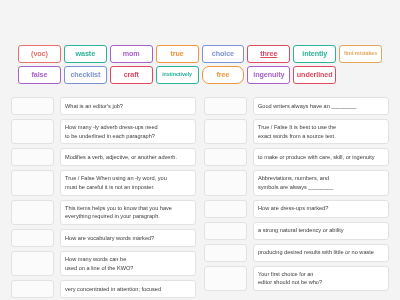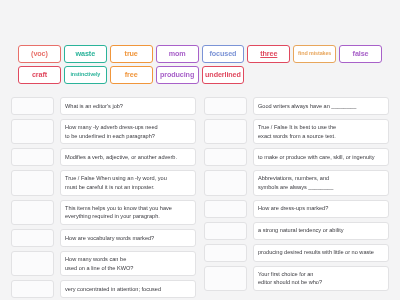--- a/index.html
+++ b/index.html
@@ -100,30 +100,32 @@
   }
 </style>
 </head>
 <body style="background: rgb(244, 244, 245);">
 
 <div id="board">
 
   <div id="tile-bank">
       <div class="tile" style="color: rgb(232, 112, 106); border-color: rgb(232, 112, 106);">(voc)</div>
       <div class="tile" style="color: rgb(43, 179, 154); border-color: rgb(43, 179, 154);">waste</div>
+      <div class="tile" style="color: rgb(168, 97, 201); border-color: rgb(168, 97, 201);">mom</div>
       <div class="tile" style="color: rgb(240, 150, 60); border-color: rgb(240, 150, 60);">true</div>
-      <div class="tile" style="color: rgb(168, 97, 201); border-color: rgb(168, 97, 201);">mom</div>
-      <div class="tile" style="color: rgb(123, 147, 214); border-color: rgb(123, 147, 214);">focused</div>
+      <div class="tile" style="color: rgb(123, 147, 214); border-color: rgb(123, 147, 214);">choice</div>
       <div class="tile" style="color: rgb(224, 73, 95); border-color: rgb(224, 73, 95); text-decoration: underline;">three</div>
+      <div class="tile" style="color: rgb(43, 179, 154); border-color: rgb(43, 179, 154);">intently</div>
       <div class="tile tiny" style="color: rgb(232, 166, 92); border-color: rgb(232, 166, 92);">find mistakes</div>
       <div class="tile" style="color: rgb(168, 97, 201); border-color: rgb(168, 97, 201); text-align: center;">false</div>
+      <div class="tile" style="color: rgb(123, 147, 214); border-color: rgb(123, 147, 214);">checklist</div>
       <div class="tile" style="color: rgb(224, 73, 95); border-color: rgb(224, 73, 95);">craft</div>
       <div class="tile tiny" style="color: rgb(43, 179, 154); border-color: rgb(43, 179, 154);">instinctively</div>
-      <div class="tile" style="color: rgb(240, 150, 60); border-color: rgb(240, 150, 60);">free</div>
-      <div class="tile" style="color: rgb(168, 97, 201); border-color: rgb(168, 97, 201);">producing</div>
+      <div class="tile" style="color: rgb(240, 150, 60); border-color: rgb(240, 150, 60); border-radius: 7px;">free</div>
+      <div class="tile" style="color: rgb(168, 97, 201); border-color: rgb(168, 97, 201);">ingenuity</div>
       <div class="tile" style="color: rgb(224, 73, 95); border-color: rgb(224, 73, 95);">underlined</div>
     </div>
 
   <div class="column" id="column-left">
       <div class="row">
         <div class="dropzone"></div>
         <div class="prompt">What is an editor's job?</div>
       </div>
       <div class="row">
         <div class="dropzone"></div>

